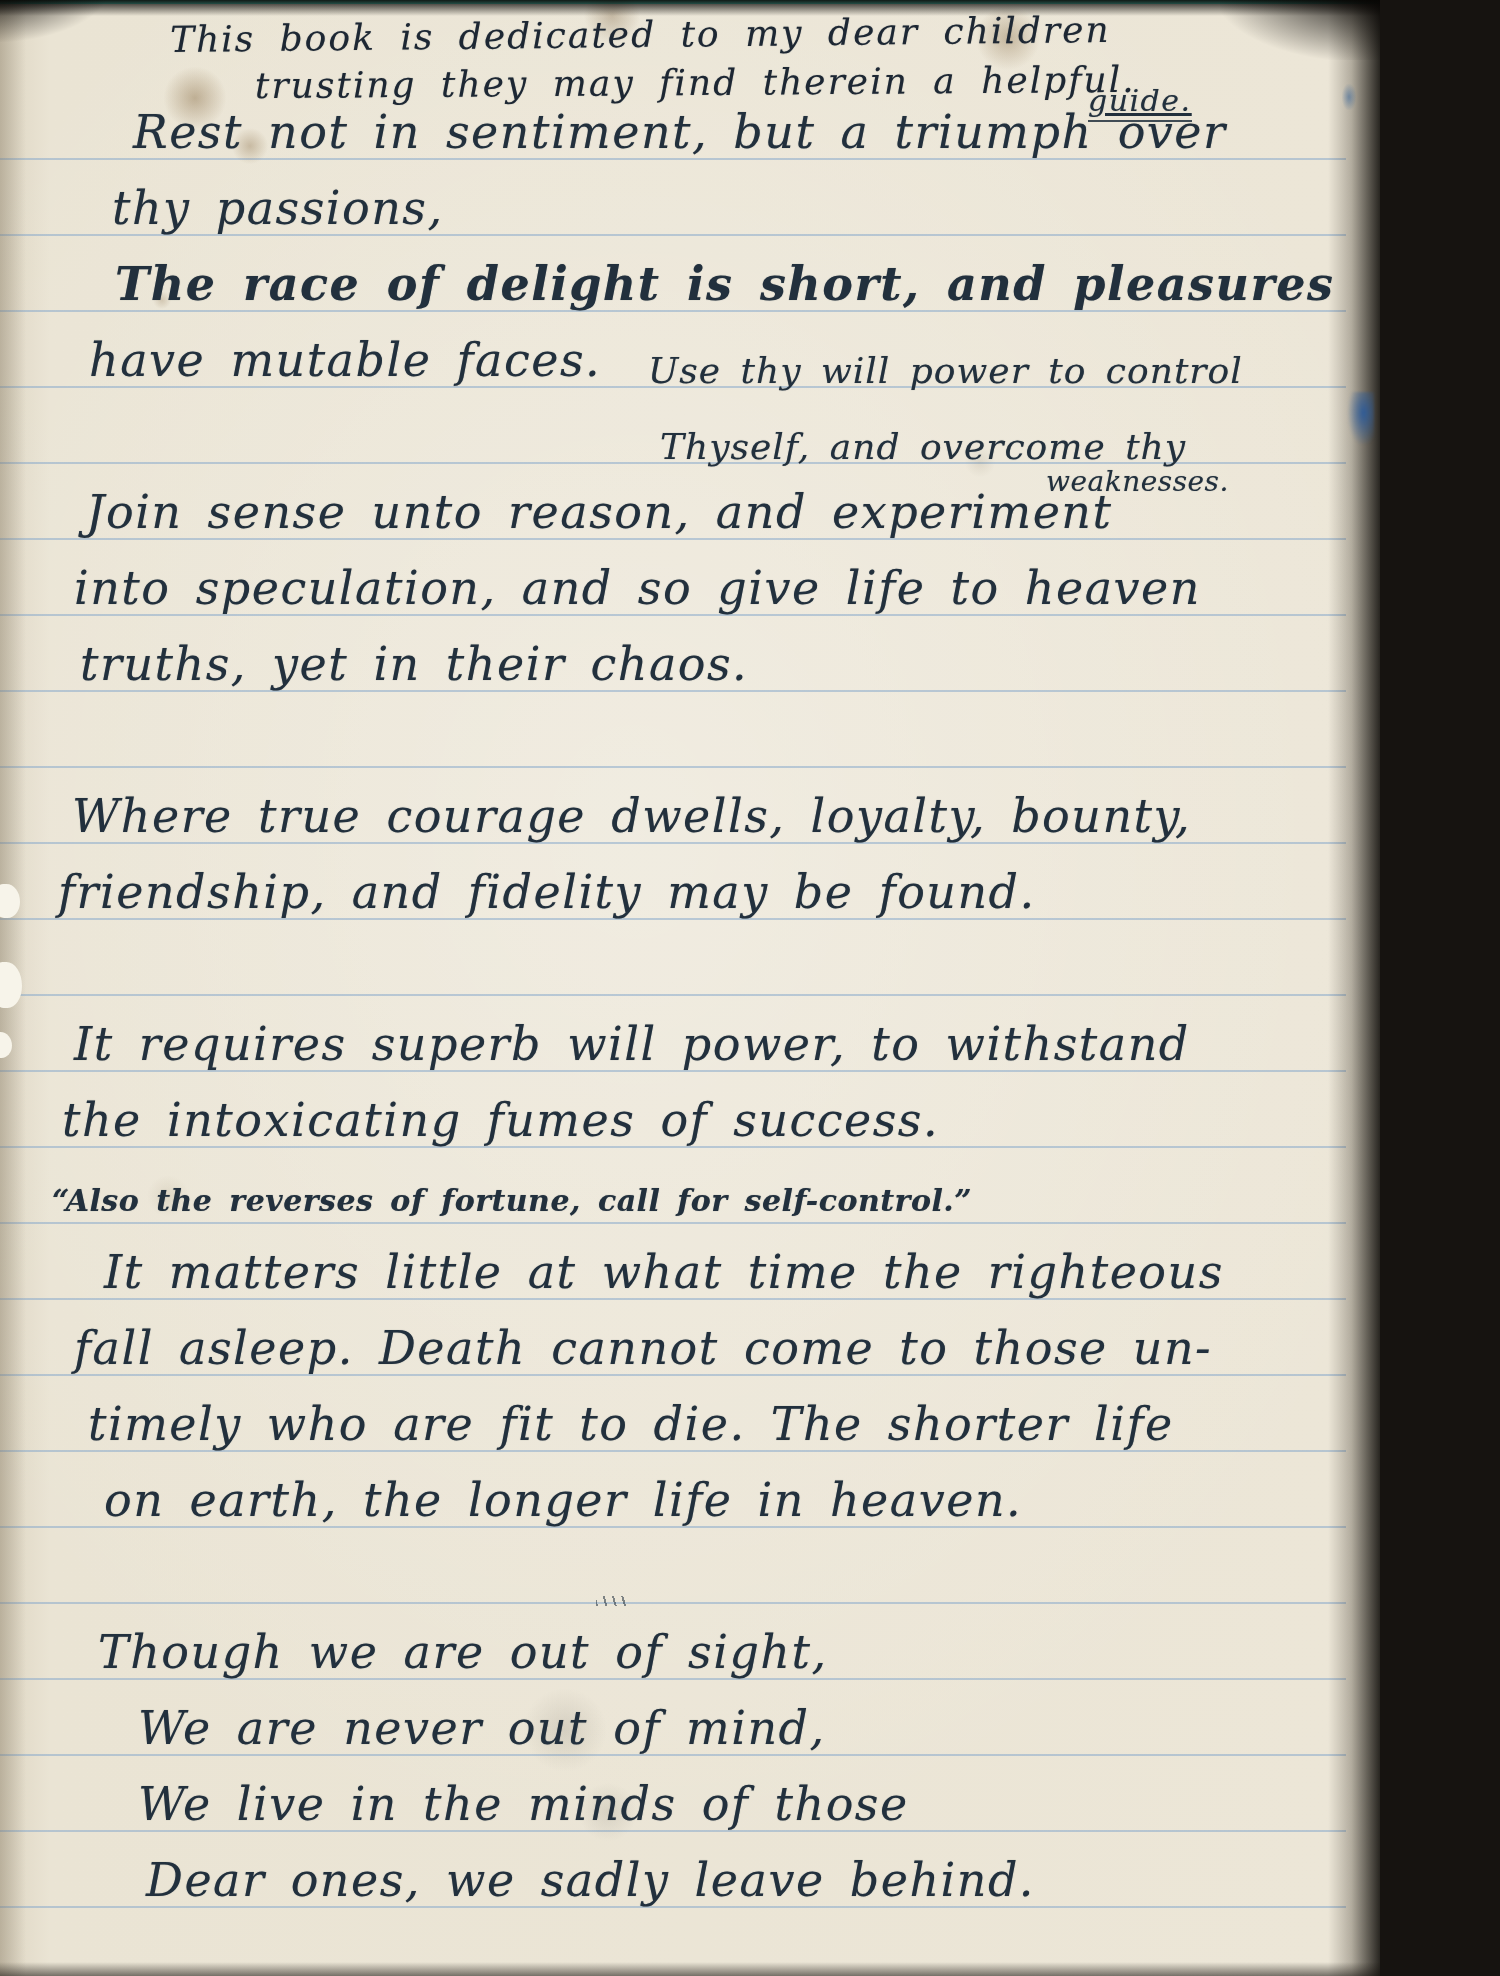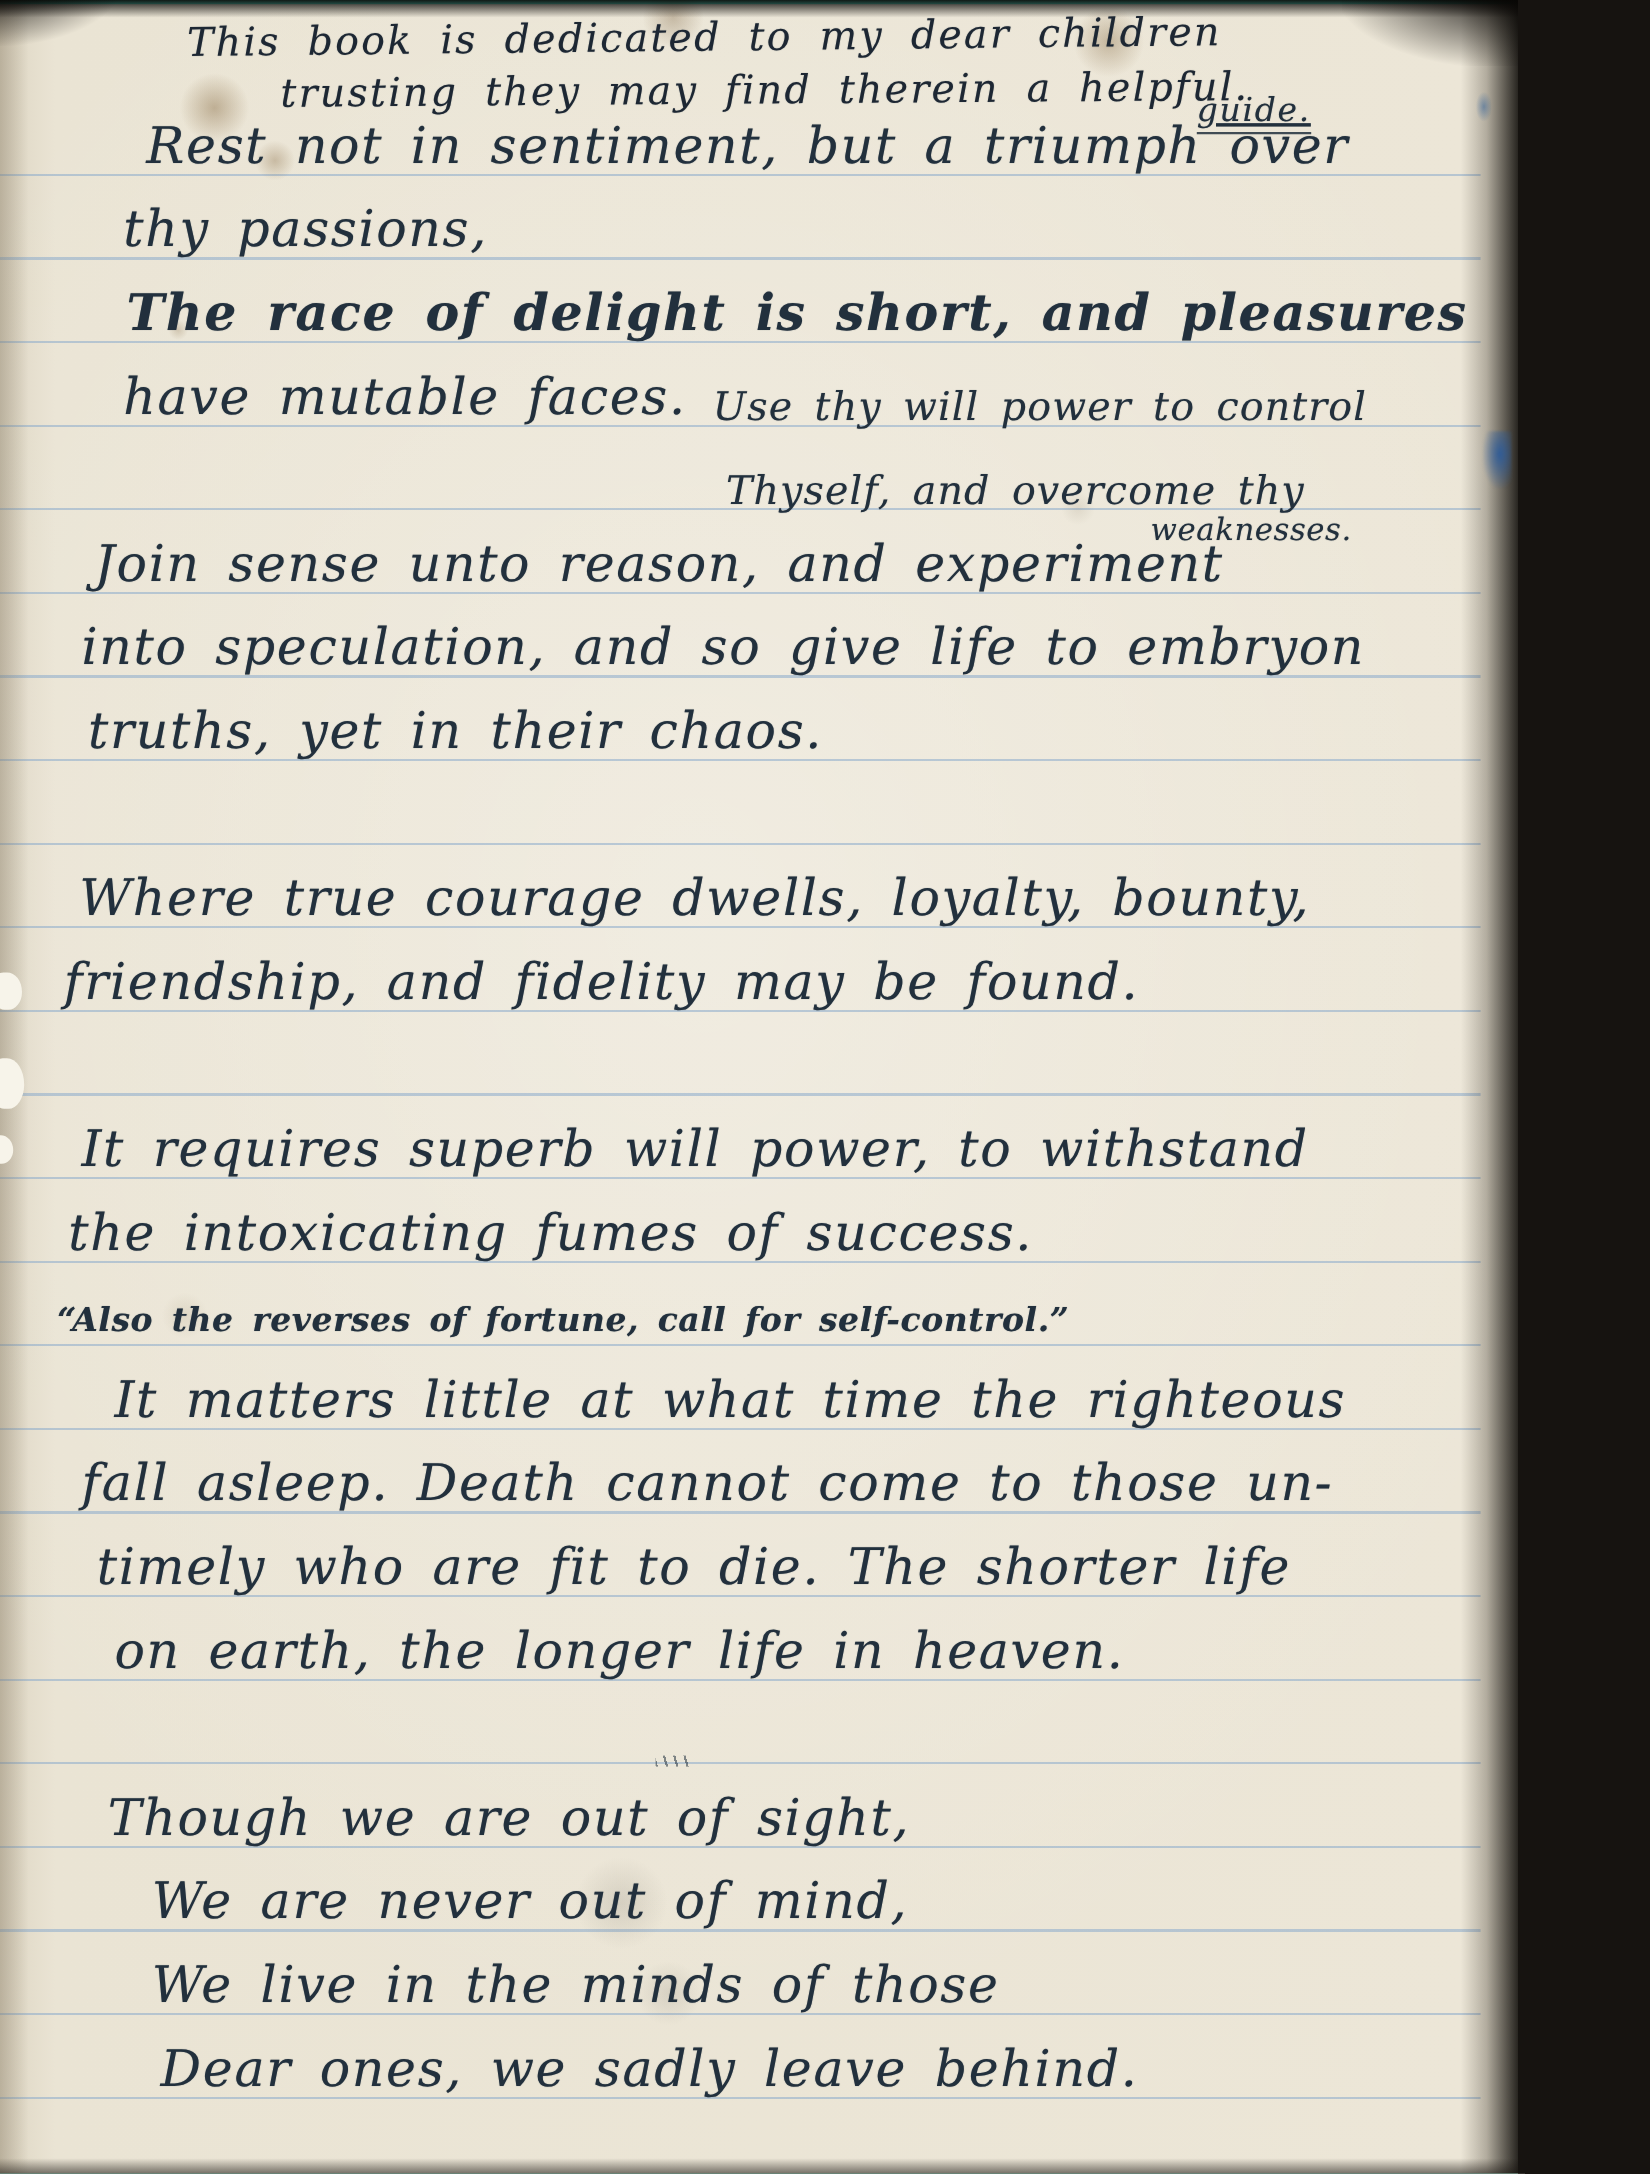--- a/index.html
+++ b/index.html
@@ -70,21 +70,21 @@
   .hw-quote{font-size:30px;letter-spacing:.5px;word-spacing:6px;font-weight:bold;}
 
   #ded1{left:170px;top:14px;transform:rotate(-.6deg);}
   #ded2{left:255px;top:62px;transform:rotate(-.4deg);}
   #guide{left:1088px;top:84px;font-size:30px;padding-bottom:1px;
          text-decoration:underline;border-bottom:2px solid rgba(34,48,61,.85);}
 
   .bl0 {left:118px;top:106px;margin-left:15px;}
   .bl1 {left:112px;top:182px;}
   .bl2 {left:115px;top:258px;font-weight:bold;}
-  .bl3 {left:112px;top:334px;}
+  .bl3 {left:89px;top:334px;}
   .bl4 {left:648px;top:350px;}
   .bl5 {left:660px;top:426px;}
   .bl6 {left:1002px;top:466px;margin-left:44px;}
   .bl7 {left:86px;top:486px;}
   .bl8 {left:74px;top:562px;}
   .bl9 {left:80px;top:638px;}
   .bl10{left:72px;top:790px;}
   .bl11{left:58px;top:866px;}
   .bl12{left:74px;top:1018px;}
   .bl13{left:62px;top:1094px;}
@@ -129,21 +129,21 @@
     <div class="hw" id="guide">guide.</div>
 
     <div class="hw bl0">Rest not in sentiment, but a triumph over</div>
     <div class="hw bl1">thy passions,</div>
     <div class="hw bl2">The race of delight is short, and pleasures</div>
     <div class="hw bl3">have mutable faces.</div>
     <div class="hw hw-med bl4">Use thy will power to control</div>
     <div class="hw hw-med bl5">Thyself, and overcome thy</div>
     <div class="hw hw-sm bl6">weaknesses.</div>
     <div class="hw bl7">Join sense unto reason, and experiment</div>
-    <div class="hw bl8">into speculation, and so give life to embryon</div>
+    <div class="hw bl8">into speculation, and so give life to heaven</div>
     <div class="hw bl9">truths, yet in their chaos.</div>
     <div class="hw bl10">Where true courage dwells, loyalty, bounty,</div>
     <div class="hw bl11">friendship, and fidelity may be found.</div>
     <div class="hw bl12">It requires superb will power, to withstand</div>
     <div class="hw bl13">the intoxicating fumes of success.</div>
     <div class="hw hw-quote bl14">“Also the reverses of fortune, call for self-control.”</div>
     <div class="hw bl15">It matters little at what time the righteous</div>
     <div class="hw bl16">fall asleep. Death cannot come to those un-</div>
     <div class="hw bl17">timely who are fit to die.  The shorter life</div>
     <div class="hw bl18">on earth, the longer life in heaven.</div>

